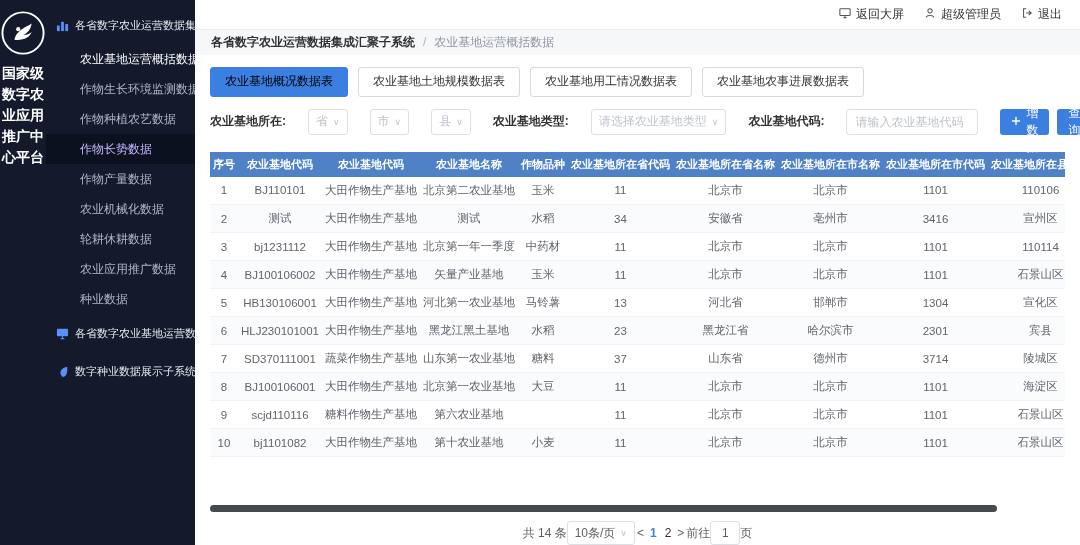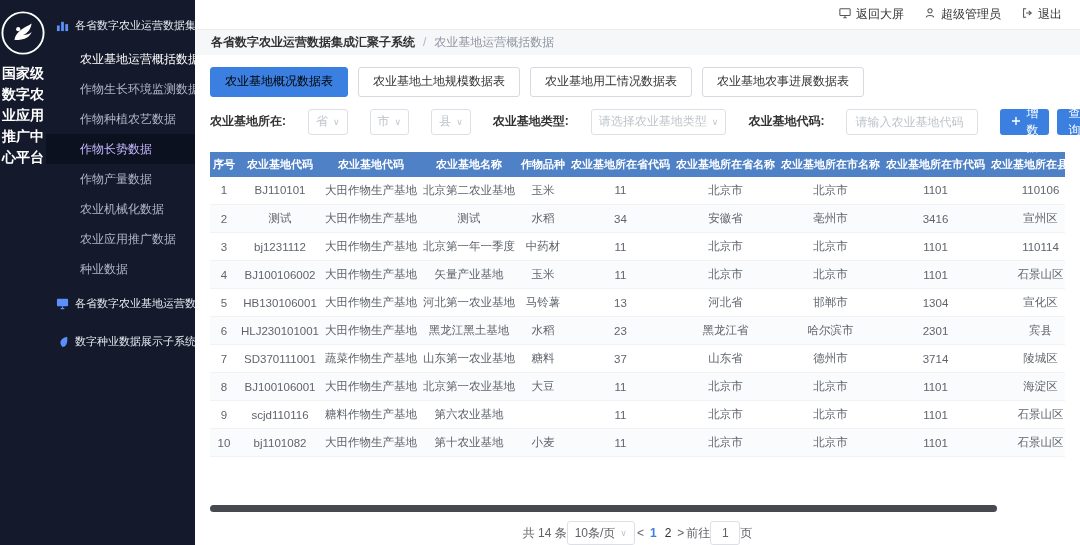--- a/index.html
+++ b/index.html
@@ -102,20 +102,21 @@
           </span>
           <span class="ml">各省数字农业运营数据集成汇聚子系统</span>
           <span class="chev">∧</span>
         </div>
         <div class="menu-sub active">农业基地运营概括数据</div>
         <div class="menu-sub">作物生长环境监测数据</div>
         <div class="menu-sub">作物种植农艺数据</div>
         <div class="menu-sub highlighted">作物长势数据</div>
         <div class="menu-sub">作物产量数据</div>
         <div class="menu-sub">农业机械化数据</div>
+        <div class="menu-sub">轮耕休耕数据</div>
         <div class="menu-sub">农业应用推广数据</div>
         <div class="menu-sub">种业数据</div>
         <div class="menu-section">
           <span class="mi">
             <svg width="13" height="13" viewBox="0 0 14 14">
               <rect x="1" y="2" width="12" height="8" rx="1" fill="#5b8ff9"></rect>
               <path d="M5 12.5h4M7 10v2.5" stroke="#5b8ff9" stroke-width="1.3"></path>
             </svg>
           </span>
           <span class="ml">各省数字农业基地运营数据采集子系统</span>

